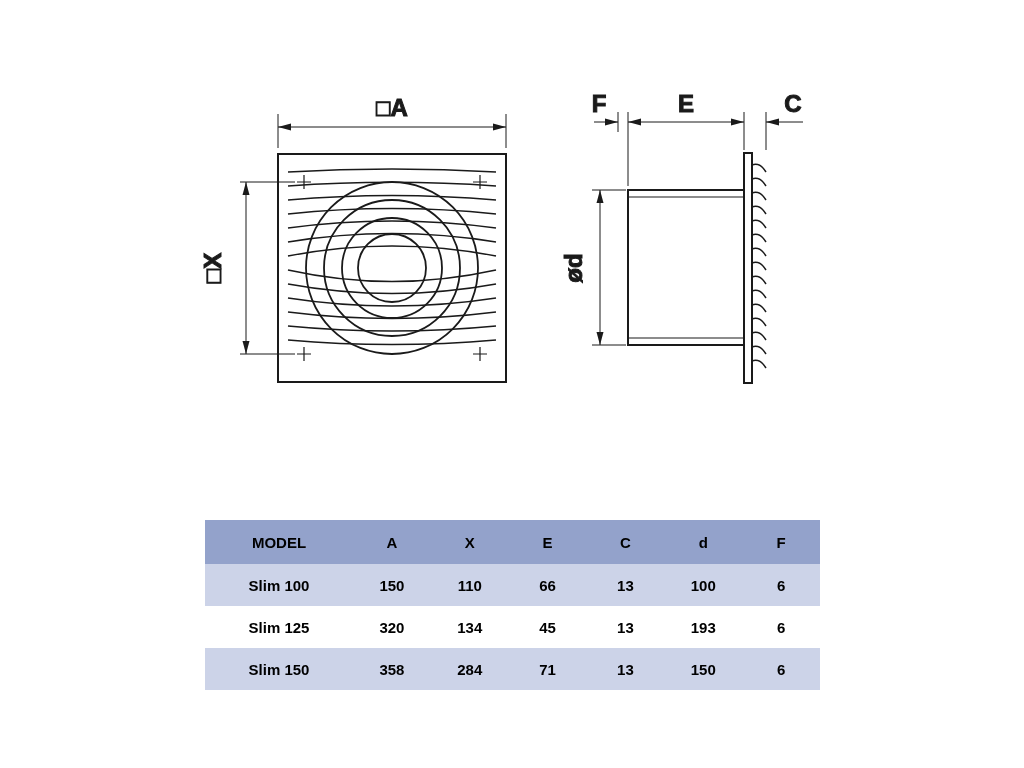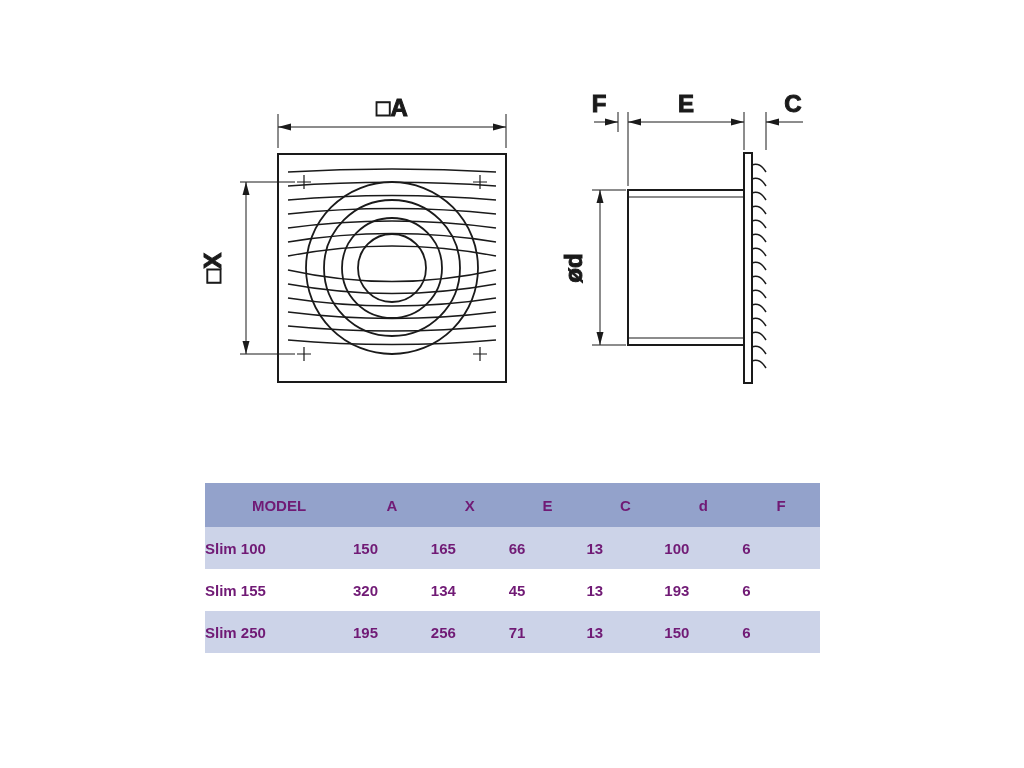--- a/index.html
+++ b/index.html
@@ -15,36 +15,37 @@
   .drawing { position: absolute; left: 0; top: 0; }
   .dim-label {
     font-family: "Liberation Sans", "DejaVu Sans", sans-serif;
     font-weight: bold;
     font-size: 24px;
     fill: #1a1a1a;
   }
   .spec-table {
     position: absolute;
     left: 205px;
-    top: 483px;
+    top: 520px;
     width: 615px;
     border-collapse: collapse;
     table-layout: fixed;
     font-weight: bold;
-    color: #701a75;
+    color: #000000;
     font-size: 15px;
   }
   .spec-table th {
     background: var(--table-header-bg, #93a2cb);
     height: 44px;
     text-align: center;
     font-size: 15px;
   }
   .spec-table td {
     height: 42px;
+    text-align: center;
   }
   .spec-table tbody tr:nth-child(odd)  { background: var(--table-row-alt-bg, #ccd3e8); }
   .spec-table tbody tr:nth-child(even) { background: var(--table-row-bg, #ffffff); }
   .col-model { width: 148px; }
 </style>
 </head>
 <body>
 
 <div class="canvas">
 
@@ -180,39 +181,39 @@
         <th>E</th>
         <th>C</th>
         <th>d</th>
         <th>F</th>
       </tr>
     </thead>
     <tbody>
       <tr>
         <td>Slim 100</td>
         <td>150</td>
-        <td>165</td>
+        <td>110</td>
         <td>66</td>
         <td>13</td>
         <td>100</td>
         <td>6</td>
       </tr>
       <tr>
-        <td>Slim 155</td>
+        <td>Slim 125</td>
         <td>320</td>
         <td>134</td>
         <td>45</td>
         <td>13</td>
         <td>193</td>
         <td>6</td>
       </tr>
       <tr>
-        <td>Slim 250</td>
-        <td>195</td>
-        <td>256</td>
+        <td>Slim 150</td>
+        <td>358</td>
+        <td>284</td>
         <td>71</td>
         <td>13</td>
         <td>150</td>
         <td>6</td>
       </tr>
     </tbody>
   </table>
 
 </div>
 

